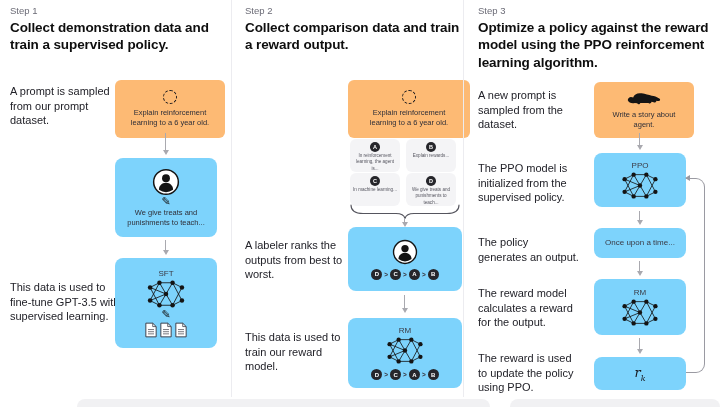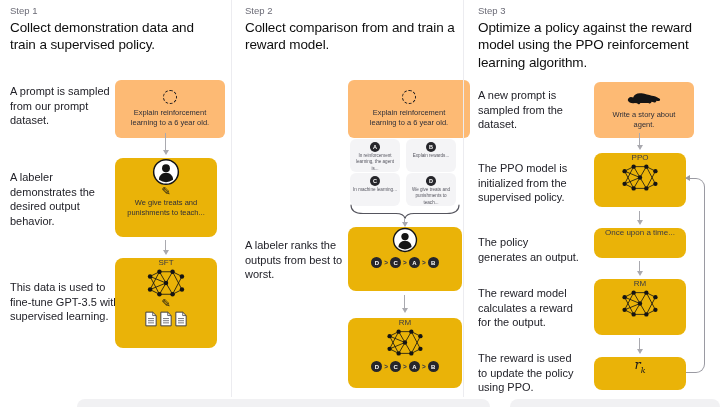--- a/index.html
+++ b/index.html
@@ -1,23 +1,23 @@
 <!DOCTYPE html>
 <html><head>
 <meta charset="utf-8">
 <style>
   html,body{margin:0;padding:0;background:#fff}
   #canvas{position:relative;width:720px;height:407px;background:#fff;overflow:hidden;
           font-family:"Liberation Sans","DejaVu Sans",sans-serif;color:#1a1a1a}
   .col{position:absolute;top:0;height:100%}
   .step-label{position:absolute;font-size:9.5px;color:#6b6b76;margin:0}
-  .title{position:absolute;font-size:13.5px;font-weight:400;line-height:1.28;letter-spacing:-0.1px;color:#0e0e0e;margin:0}
+  .title{position:absolute;font-size:13.5px;font-weight:700;line-height:1.28;letter-spacing:-0.1px;color:#0e0e0e;margin:0}
   .caption{position:absolute;font-size:11px;line-height:1.33;color:#222229;margin:0}
-  .nodebox{position:absolute;background:#eab308;border-radius:8px;display:flex;flex-direction:column;
-           align-items:center;justify-content:flex-start;text-align:center}
+  .nodebox{position:absolute;background:#7dd3fc;border-radius:8px;display:flex;flex-direction:column;
+           align-items:center;justify-content:center;text-align:center}
   .promptbox{position:absolute;background:#fdba74;border-radius:6px;display:flex;flex-direction:column;
              align-items:center;justify-content:center;text-align:center;gap:4px;padding:4px}
   .outbox{position:absolute;background:#f4f4f6;border-radius:6px;display:flex;flex-direction:column;
           align-items:center;padding-top:3px;text-align:center}
   .boxtext{font-size:7.5px;line-height:1.3;color:#2f2f38;margin:0}
   .boxtext8{font-size:8px;line-height:1.3;color:#3a3a44;margin:0}
   .minitext{font-size:4.6px;line-height:1.4;color:#565660;margin:1px 3px 0 3px}
   .modellabel{font-size:8px;color:#3a3a44;margin-bottom:1px}
   .badge{background:#26262b;color:#fff;border-radius:50%;display:flex;align-items:center;justify-content:center;font-weight:700}
   .badge.sm{width:10px;height:10px;font-size:5.5px}
@@ -100,21 +100,20 @@
     <h2 class="title" style="left:0;top:19px;width:212px">Collect demonstration data and train a supervised policy.</h2>
 
     <p class="caption" style="left:0;top:84px;width:100px">A prompt is sampled from our prompt dataset.</p>
     <div class="promptbox" style="left:105px;top:80px;width:102px;height:50px">
       <span class="dashc"></span>
       <p class="boxtext" style="width:92px">Explain reinforcement learning to a 6 year old.</p>
     </div>
 
     <div class="varrow" style="left:151px;top:133px;height:22px"></div>
 
-    <p class="caption" style="left:0;top:170px;width:98px">A labeler demonstrates the desired output behavior.</p>
     <div class="nodebox" style="left:105px;top:158px;width:102px;height:79px">
       <svg width="28" height="28">
           <use href="#person"></use>
         </svg>
       <span class="pencil">✎</span>
       <p class="boxtext" style="width:92px;margin-top:1px">We give treats and punishments to teach...</p>
     </div>
 
     <div class="varrow" style="left:151px;top:240px;height:15px"></div>
 
@@ -136,21 +135,21 @@
             <use href="#doc"></use>
           </svg>
       </div>
     </div>
   </div>
 
   <div class="divider" style="left:231px"></div>
 
   <div class="col" style="left:245px;width:217px">
     <p class="step-label" style="left:0;top:5px">Step 2</p>
-    <h2 class="title" style="left:0;top:19px;width:215px">Collect comparison from and train a reward model.</h2>
+    <h2 class="title" style="left:0;top:19px;width:215px">Collect comparison data and train a reward output.</h2>
 
     <div class="promptbox" style="left:103px;top:80px;width:114px;height:50px">
       <span class="dashc"></span>
       <p class="boxtext" style="width:100px">Explain reinforcement learning to a 6 year old.</p>
     </div>
 
     <div class="outbox" style="left:105px;top:139px;width:50px;height:30px">
       <span class="badge sm">A</span>
       <p class="minitext">In reinforcement learning, the agent is...</p>
     </div>
@@ -183,20 +182,21 @@
         <span class="badge rk">C</span>
         <span class="ranksep">&gt;</span>
         <span class="badge rk">A</span>
         <span class="ranksep">&gt;</span>
         <span class="badge rk">B</span>
       </div>
     </div>
 
     <div class="varrow" style="left:155px;top:295px;height:18px"></div>
 
+    <p class="caption" style="left:0;top:330px;width:100px">This data is used to train our reward model.</p>
     <div class="nodebox" style="left:103px;top:318px;width:114px;height:70px">
       <span class="modellabel">RM</span>
       <svg width="40" height="29">
           <use href="#net"></use>
         </svg>
       <div class="rankrow">
         <span class="badge rk">D</span>
         <span class="ranksep">&gt;</span>
         <span class="badge rk">C</span>
         <span class="ranksep">&gt;</span>

